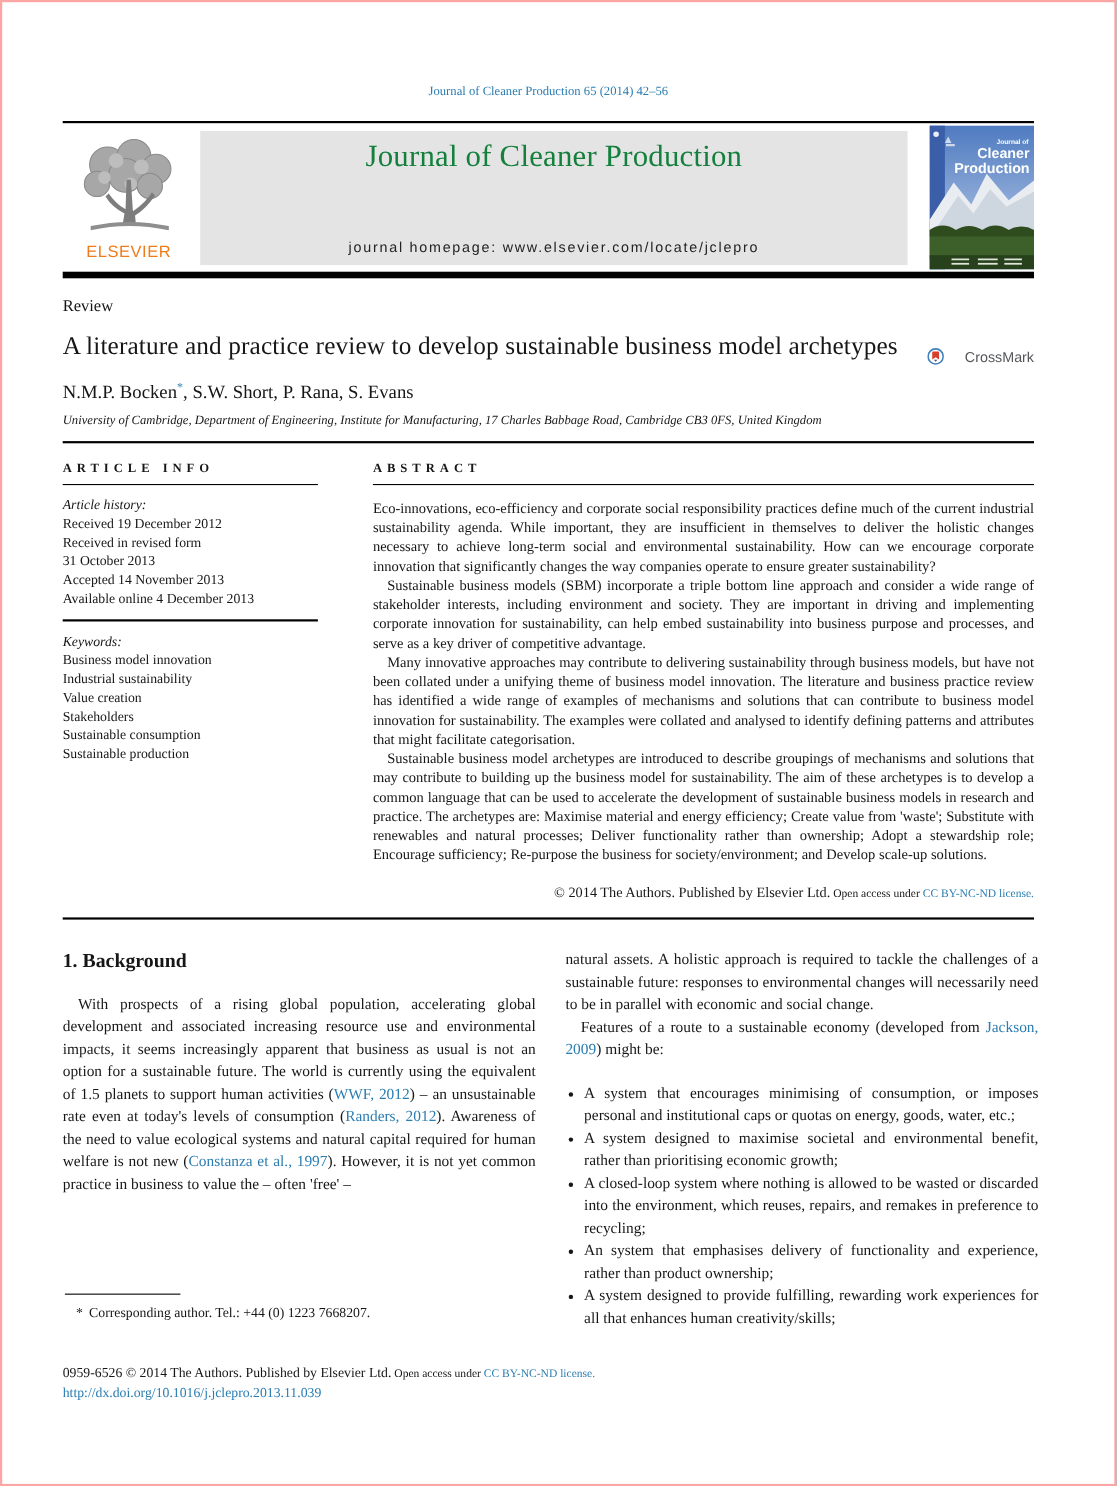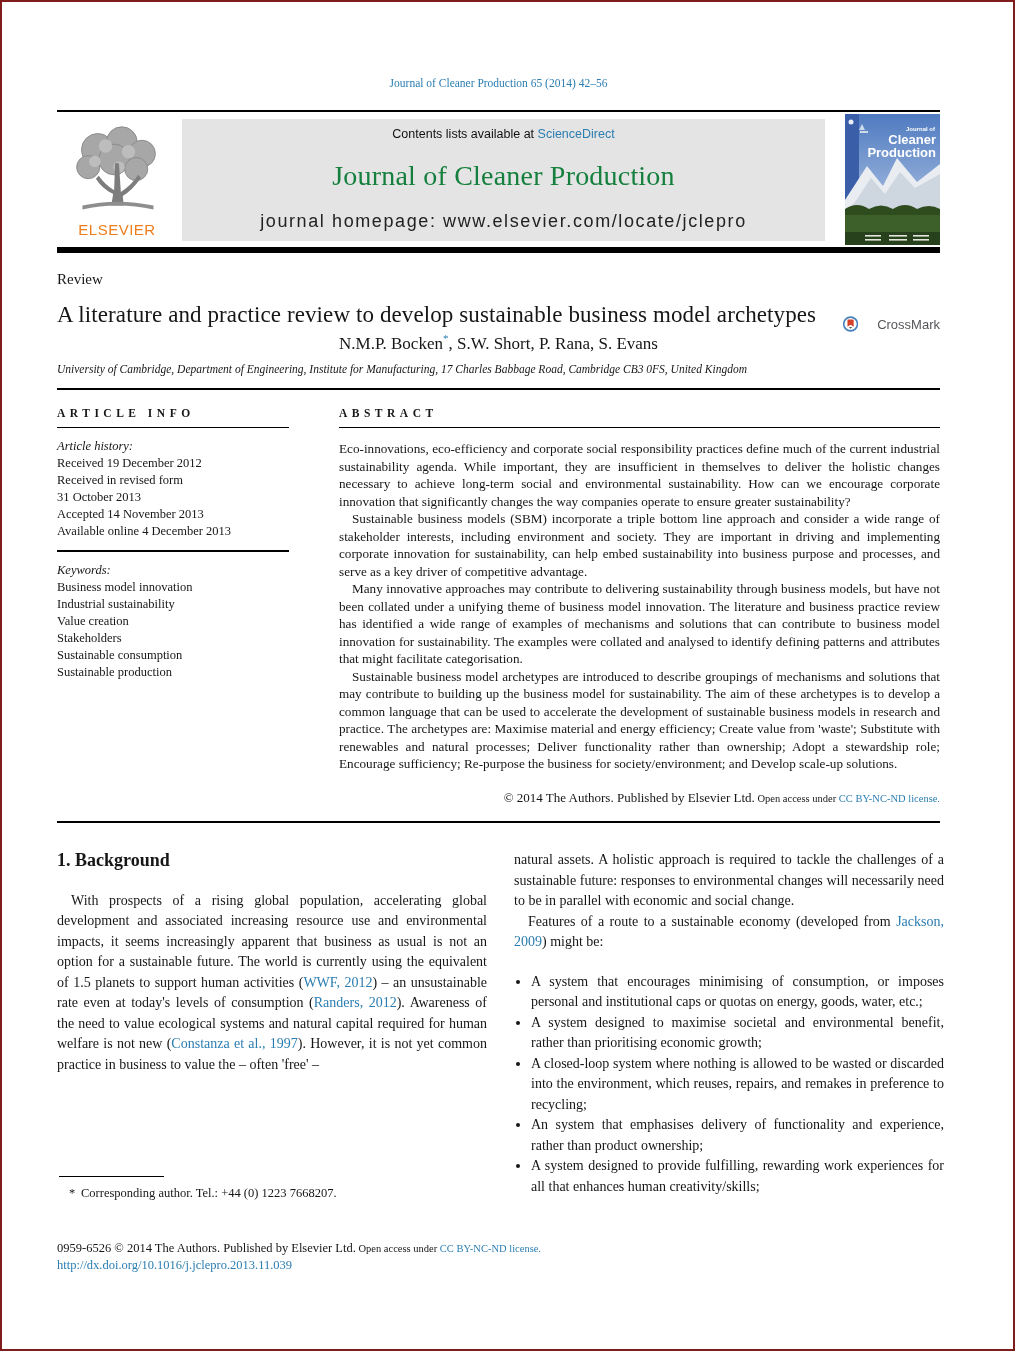--- a/index.html
+++ b/index.html
@@ -4,42 +4,42 @@
 <style>
   :root{
     --link:#2b7db1;
     --orange:#ef7c1a;
     --ink:#161616;
   }
   *{margin:0;padding:0;box-sizing:border-box;}
   html,body{background:#888;}
   .page{
     width:1015px;height:1351px;margin:0 auto;background:#fff;
-    border:2px solid #7f1d1d;position:relative;
+    border:2px solid #fca5a5;position:relative;
     font-family:"Liberation Serif", serif;color:var(--ink);
     padding:0 73px 0 55px;overflow:hidden;
   }
   .citation{padding-top:74px;text-align:center;font-size:11.5px;line-height:14px;}
   .citation a{color:var(--link);text-decoration:none;}
   .rule-top{height:2px;background:#000;margin-top:20px;}
   .masthead{display:flex;margin-top:7px;height:122px;}
   .pub-logo{width:120px;display:flex;flex-direction:column;align-items:center;justify-content:flex-end;}
   .pub-logo svg{width:96px;height:96px;display:block;}
   .pub-logo .wordmark{font-size:15px;color:var(--orange);letter-spacing:.5px;line-height:22px;font-family:Liberation Sans, sans-serif;}
   .banner{flex:0 0 643px;margin-left:5px;background:#e4e4e4;display:flex;flex-direction:column;justify-content:space-between;text-align:center;padding:8px 10px 9px 10px;}
   .banner .contents-line{font-family:"Liberation Sans",sans-serif;font-size:12.5px;color:#111;}
   .banner .contents-line a{color:var(--link);text-decoration:none;}
   .banner .jtitle{font-size:28px;letter-spacing:.2px;color:#15803d;}
-  .banner .homepage{font-family:"Liberation Sans",sans-serif;font-size:18px;letter-spacing:1.6px;color:#222;}
+  .banner .homepage{font-family:"Liberation Sans",sans-serif;font-size:13px;letter-spacing:1.6px;color:#222;}
   .cover{position:absolute;top:112px;right:73px;width:95px;height:131px;}
   .cover svg{width:100%;height:100%;display:block;}
   .bar-black{height:6px;background:#000;margin-top:6px;}
   .review-label{margin-top:18px;font-size:15px;}
   .art-title{margin-top:10px;font-size:23px;font-weight:400;line-height:34px;letter-spacing:.1px;max-width:770px;}
-  .authors{font-size:17px;text-align:center;}
+  .authors{margin-top:14px;font-size:17px;}
   .authors sup{color:var(--link);font-size:11px;}
   .affiliation{margin-top:9px;font-size:11.5px;font-style:italic;}
   .crossmark{position:absolute;top:295px;right:73px;width:97px;height:54px;display:flex;align-items:center;gap:19px;cursor:pointer;}
   .crossmark svg{width:42px;height:42px;}
   .crossmark .cm-label{font-family:"Liberation Sans",sans-serif;font-size:13px;color:#55565a;}
   .rule-mid{height:2px;background:#000;margin-top:13px;}
   .info-abs{display:flex;margin-top:17px;}
   .info-col{width:232px;flex:0 0 232px;}
   .abs-col{margin-left:50px;flex:1;}
   .col-heading{font-size:11.5px;font-weight:bold;letter-spacing:4.5px;}
@@ -102,21 +102,20 @@
           <circle cx="27" cy="38" r="6"></circle>
             <circle cx="52" cy="44" r="6"></circle>
         </g>
         <path d="M48 40 L52 40 L54 70 Q66 62 72 52 L75 55 Q66 68 56 74 L57 84 L44 84 L46 72 Q34 66 28 56 L31 53 Q38 63 47 68 Z" fill="#7d7d7d"></path>
         <path d="M14 84 Q50 76 88 84 L88 88 Q50 80 14 88 Z" fill="#8e8e8e"></path>
       </svg>
       <div class="wordmark">ELSEVIER</div>
     </div>
 
     <div class="banner">
-      <div class="contents-line"><span>Contents lists available at </span><a href="#">ScienceDirect</a></div>
       <div class="jtitle">Journal of Cleaner Production</div>
       <div class="homepage">journal homepage: www.elsevier.com/locate/jclepro</div>
     </div>
   </div>
 
   <div class="cover">
     <svg viewBox="0 0 95 131" aria-hidden="true">
       <defs>
         <linearGradient id="sky" x1="0" y1="0" x2="0" y2="1">
           <stop offset="0" stop-color="#4f7bc0"></stop>

